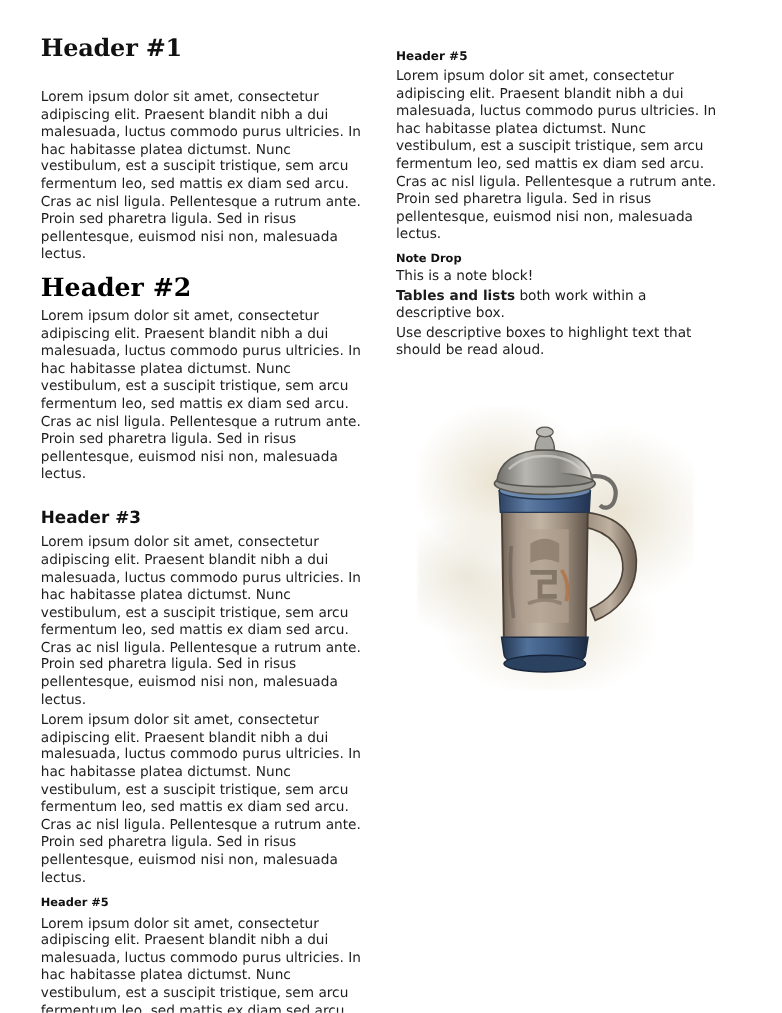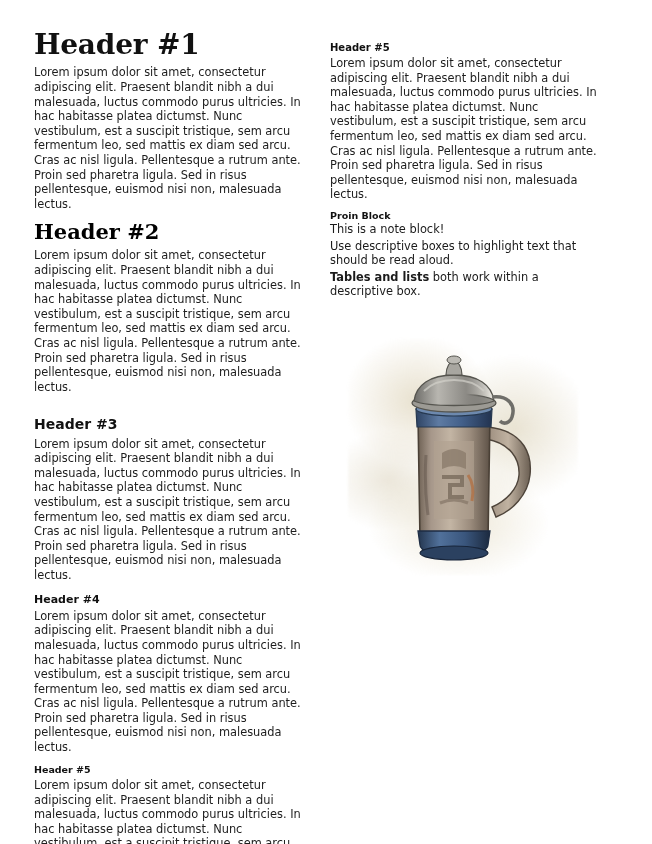--- a/index.html
+++ b/index.html
@@ -32,23 +32,23 @@
     box-sizing: border-box;
   }
   .col-right {
     padding-top: 12px;
   }
 
   
   h1.h1 {
     font-family: "DejaVu Serif", serif;
     font-weight: bold;
-    font-size: 28px;
+    font-size: 20px;
     line-height: 1.05;
-    margin: 0 0 6px 0;
+    margin: 0 0 22px 0;
     letter-spacing: -0.2px;
     color: #111;
   }
   h2.h2 {
     font-family: "DejaVu Serif", serif;
     font-weight: bold;
     font-size: 21px;
     line-height: 1.05;
     margin: 10px 0 5px 0;
     color: #000000;
@@ -154,41 +154,40 @@
 
       <h1 class="h1">Header #1</h1>
       <p class="body">Lorem ipsum dolor sit amet, consectetur adipiscing elit. Praesent blandit nibh a dui malesuada, luctus commodo purus ultricies. In hac habitasse platea dictumst. Nunc vestibulum, est a suscipit tristique, sem arcu fermentum leo, sed mattis ex diam sed arcu. Cras ac nisl ligula. Pellentesque a rutrum ante. Proin sed pharetra ligula. Sed in risus pellentesque, euismod nisi non, malesuada lectus.</p>
 
       <h2 class="h2">Header #2</h2>
       <p class="body">Lorem ipsum dolor sit amet, consectetur adipiscing elit. Praesent blandit nibh a dui malesuada, luctus commodo purus ultricies. In hac habitasse platea dictumst. Nunc vestibulum, est a suscipit tristique, sem arcu fermentum leo, sed mattis ex diam sed arcu. Cras ac nisl ligula. Pellentesque a rutrum ante. Proin sed pharetra ligula. Sed in risus pellentesque, euismod nisi non, malesuada lectus.</p>
 
       <h3 class="h3">Header #3</h3>
       <p class="body">Lorem ipsum dolor sit amet, consectetur adipiscing elit. Praesent blandit nibh a dui malesuada, luctus commodo purus ultricies. In hac habitasse platea dictumst. Nunc vestibulum, est a suscipit tristique, sem arcu fermentum leo, sed mattis ex diam sed arcu. Cras ac nisl ligula. Pellentesque a rutrum ante. Proin sed pharetra ligula. Sed in risus pellentesque, euismod nisi non, malesuada lectus.</p>
 
-      <h4 class="h4">Header #4</h4>
       <p class="body">Lorem ipsum dolor sit amet, consectetur adipiscing elit. Praesent blandit nibh a dui malesuada, luctus commodo purus ultricies. In hac habitasse platea dictumst. Nunc vestibulum, est a suscipit tristique, sem arcu fermentum leo, sed mattis ex diam sed arcu. Cras ac nisl ligula. Pellentesque a rutrum ante. Proin sed pharetra ligula. Sed in risus pellentesque, euismod nisi non, malesuada lectus.</p>
 
       <h5 class="h5">Header #5</h5>
       <p class="body">Lorem ipsum dolor sit amet, consectetur adipiscing elit. Praesent blandit nibh a dui malesuada, luctus commodo purus ultricies. In hac habitasse platea dictumst. Nunc vestibulum, est a suscipit tristique, sem arcu fermentum leo, sed mattis ex diam sed arcu. Cras ac nisl ligula. Pellentesque a rutrum ante. Proin sed pharetra ligula. Sed in risus pellentesque, euismod nisi non, malesuada lectus.</p>
 
     </div>
 
     <div class="col col-right">
 
       <h5 class="h5 h5-top">Header #5</h5>
       <p class="body">Lorem ipsum dolor sit amet, consectetur adipiscing elit. Praesent blandit nibh a dui malesuada, luctus commodo purus ultricies. In hac habitasse platea dictumst. Nunc vestibulum, est a suscipit tristique, sem arcu fermentum leo, sed mattis ex diam sed arcu. Cras ac nisl ligula. Pellentesque a rutrum ante. Proin sed pharetra ligula. Sed in risus pellentesque, euismod nisi non, malesuada lectus.</p>
 
       <div>
-        <div class="note-title">Proin Block</div>
+        <div class="note-title">Note Drop</div>
         <p class="note-text">This is a note block!</p>
       </div>
 
       <div>
+        <p class="desc-text"><span class="bold-inline">Tables and lists</span><span> both work within a descriptive box.</span></p>
         <p class="desc-text">Use descriptive boxes to highlight text that should be read aloud.</p>
-        <p class="desc-text"><span class="bold-inline">Tables and lists</span><span> both work within a descriptive box.</span></p>
       </div>
 
       <div class="illustration">
         <div class="stain"></div>
         <svg class="mug-svg" viewBox="0 0 170 250">
           <defs>
             <linearGradient id="bodyGrad" x1="0" y1="0" x2="1" y2="0">
               <stop offset="0%" stop-color="#6f6255"></stop>
               <stop offset="18%" stop-color="#a6978a"></stop>
               <stop offset="45%" stop-color="#c3b5a4"></stop>

